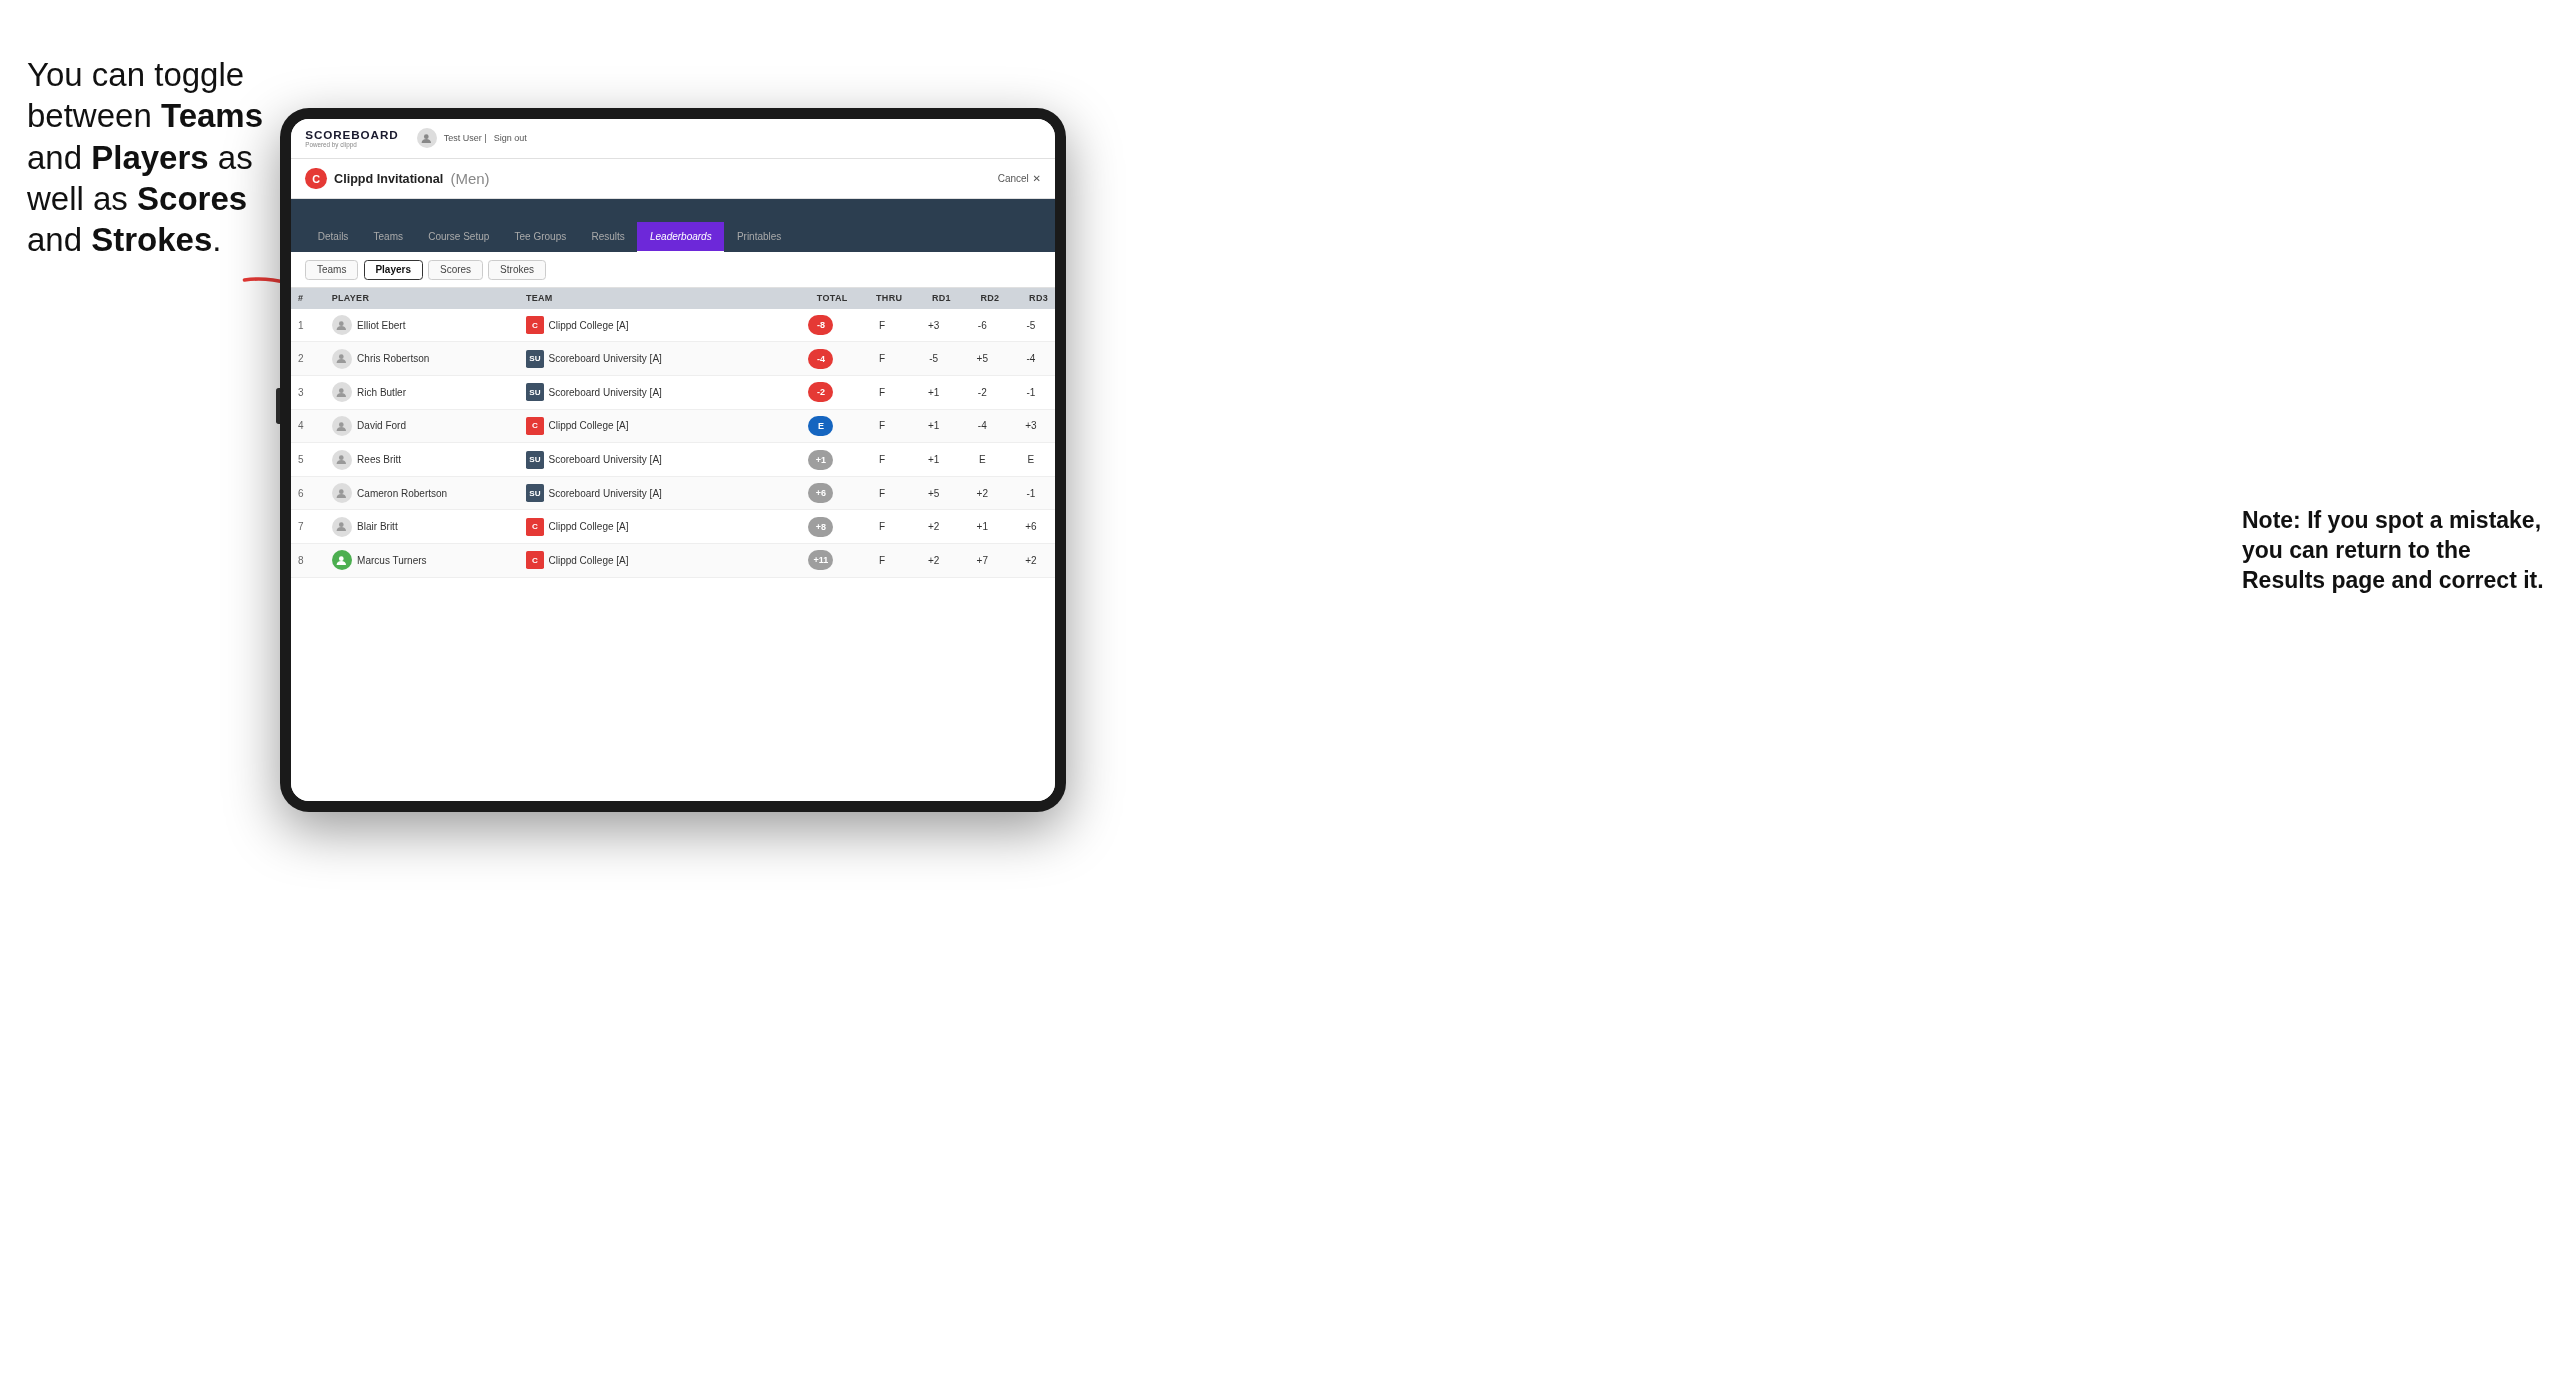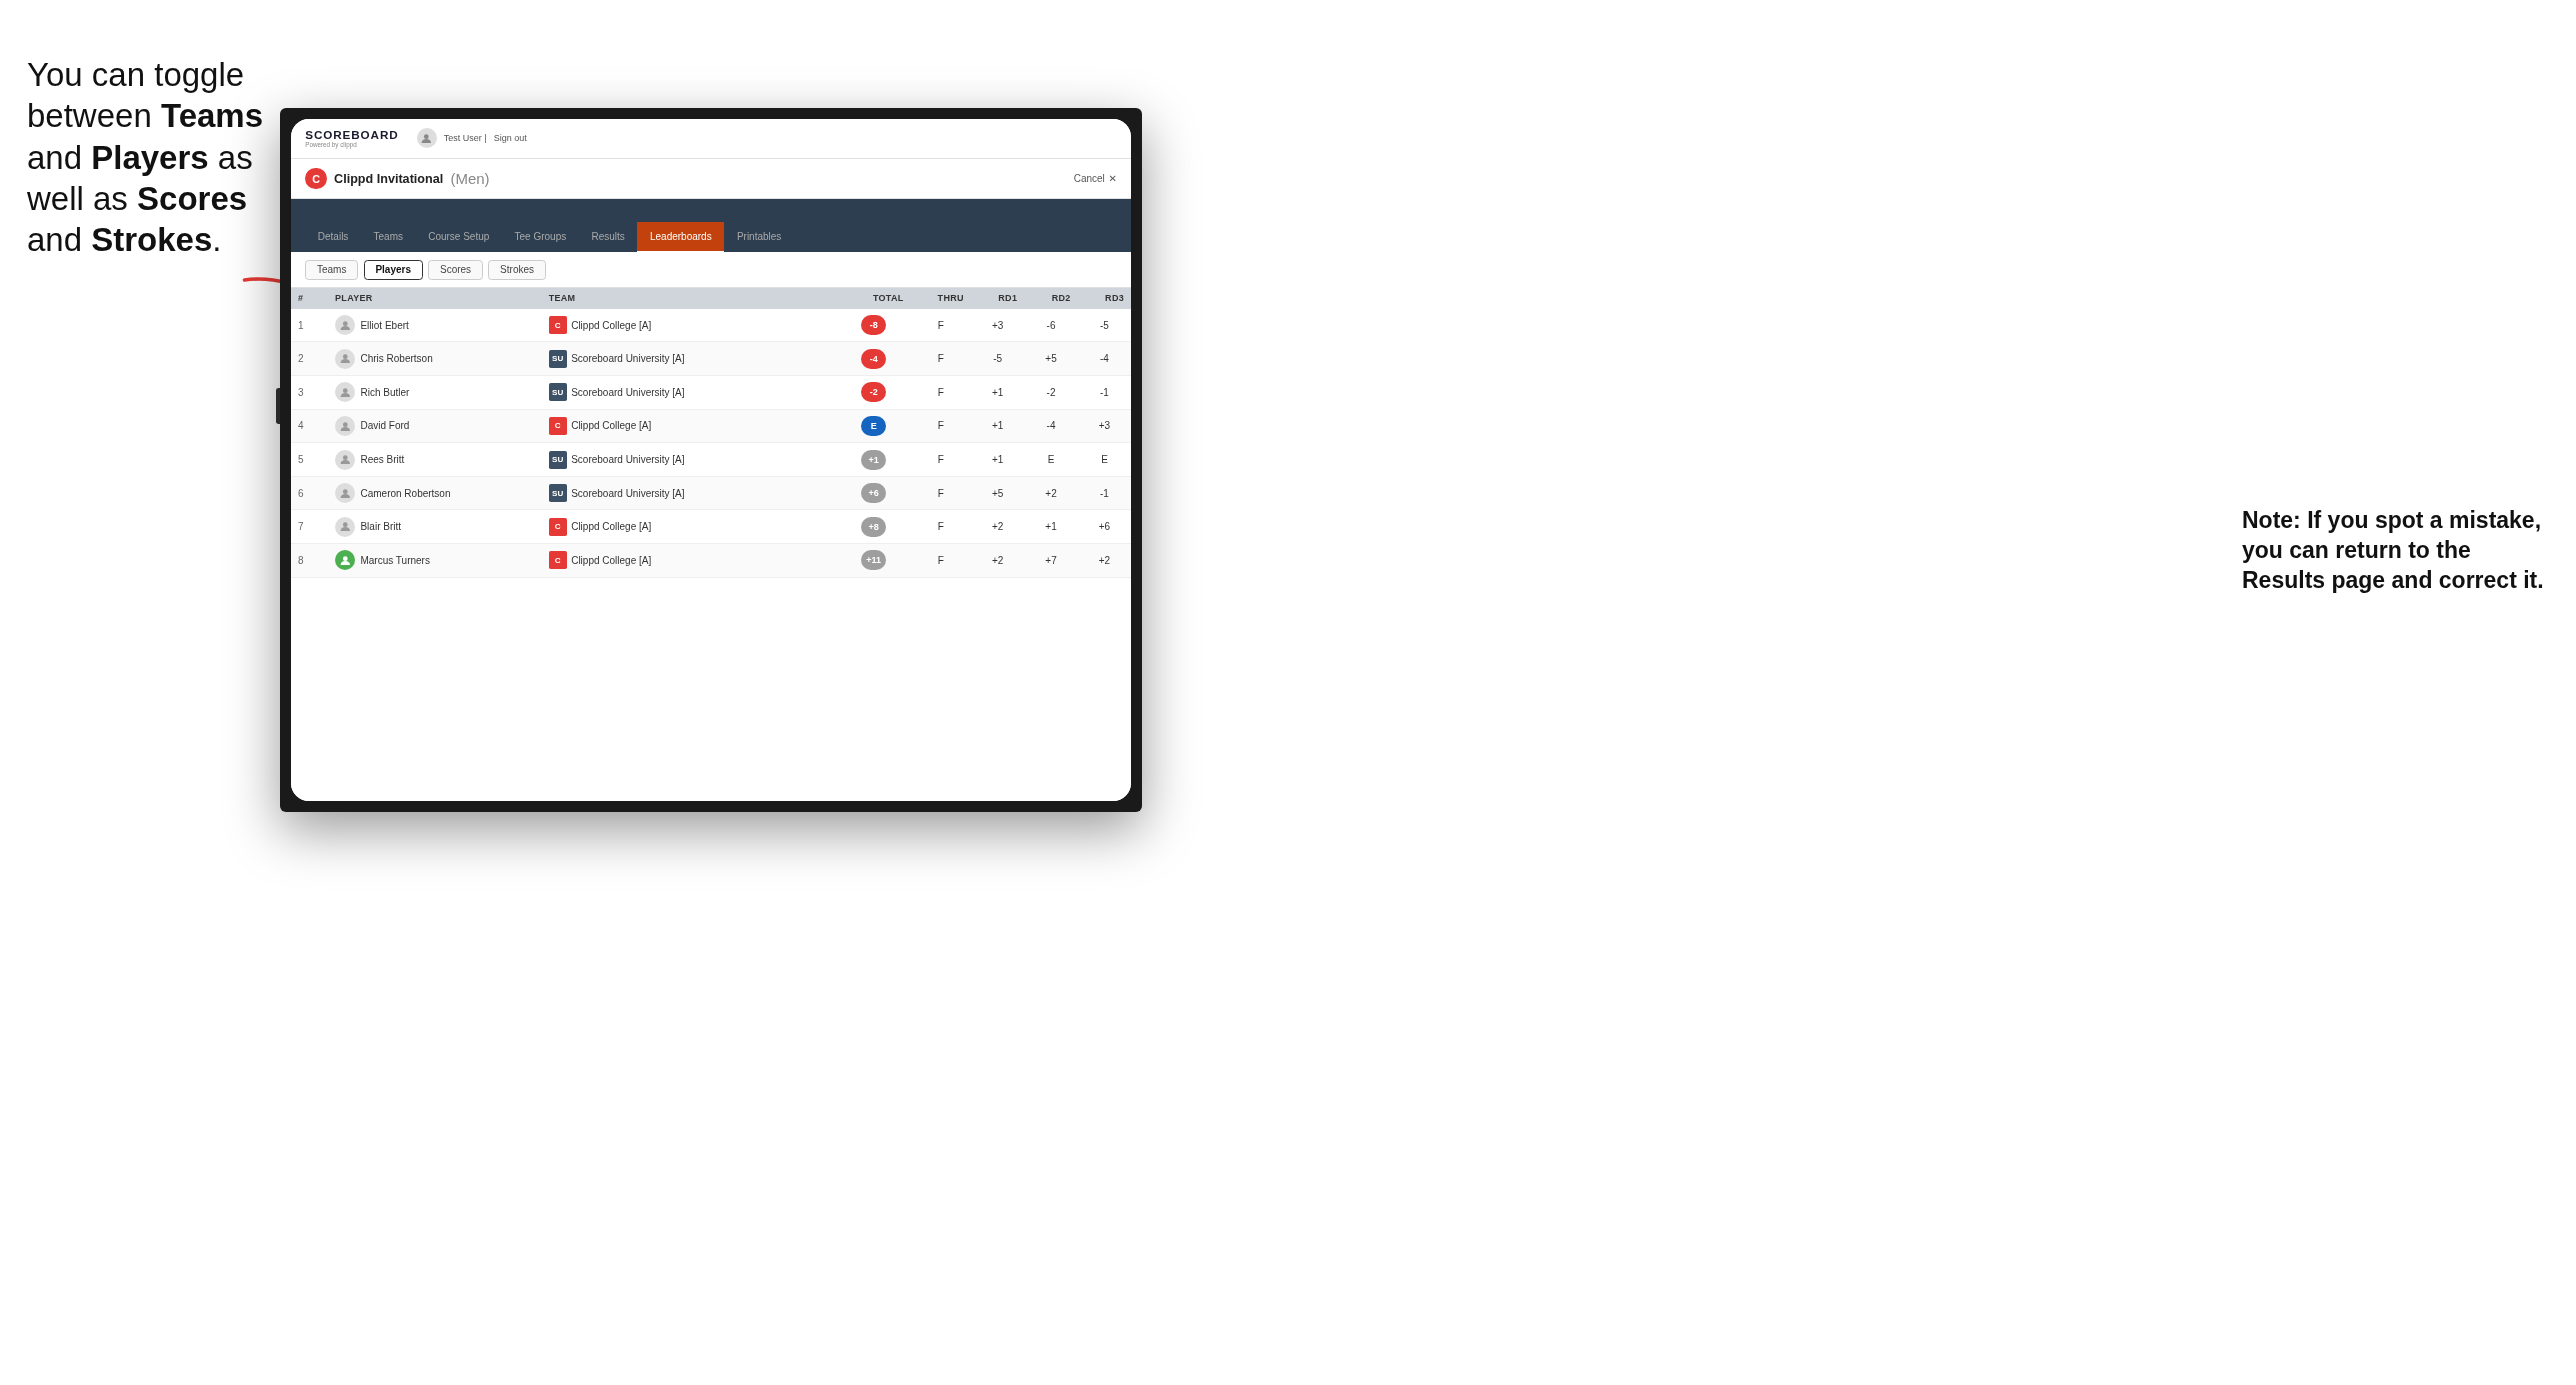--- a/index.html
+++ b/index.html
@@ -44,24 +44,24 @@
       width: 181px;
       height: 108px;
       pointer-events: none;
     }
 
     
     .tablet-frame {
       position: absolute;
       left: 280px;
       top: 108px;
-      width: 862px;
+      width: 786px;
       height: 704px;
       background: #1a1a1a;
-      border-radius: 6px;
+      border-radius: 29px;
       box-shadow: 0 18px 54px rgba(0,0,0,0.4);
       padding: 10.8px;
     }
     .tablet-screen {
       width: 100%;
       height: 100%;
       background: #f5f5f5;
       border-radius: 18px;
       overflow: hidden;
       display: flex;
@@ -184,21 +184,22 @@
       color: #aaa;
       font-size: 10px;
       padding: 9px 12.6px;
       cursor: pointer;
       border-bottom: 1.8px solid transparent;
       margin-top: 23px;
     }
     .sub-nav-tab.active {
       color: #fff;
       border-bottom: 1.8px solid #fff;
-      background: #c2410c;
+      background: #6d28d9;
+      font-style: italic;
     }
 
     
     .toggle-row {
       background: #fff;
       padding: 7.2px 14.4px;
       display: flex;
       gap: 5.4px;
       border-bottom: 0.9px solid #e0e0e0;
       flex-shrink: 0;

